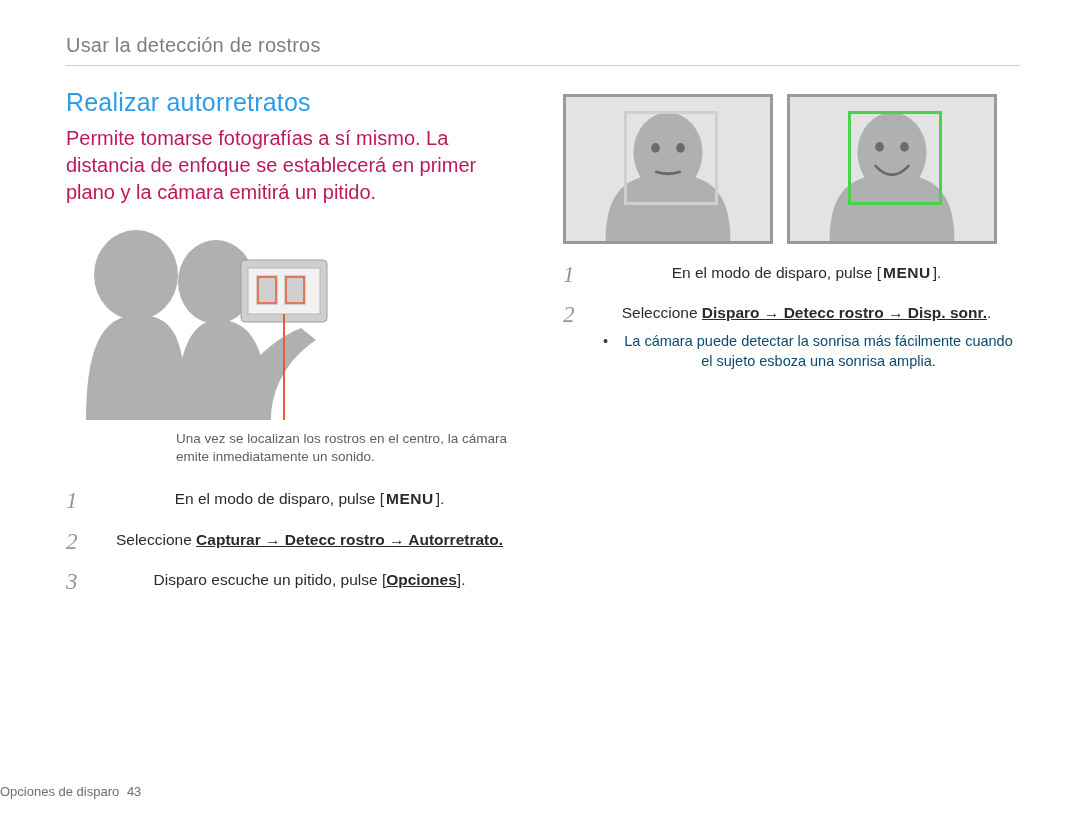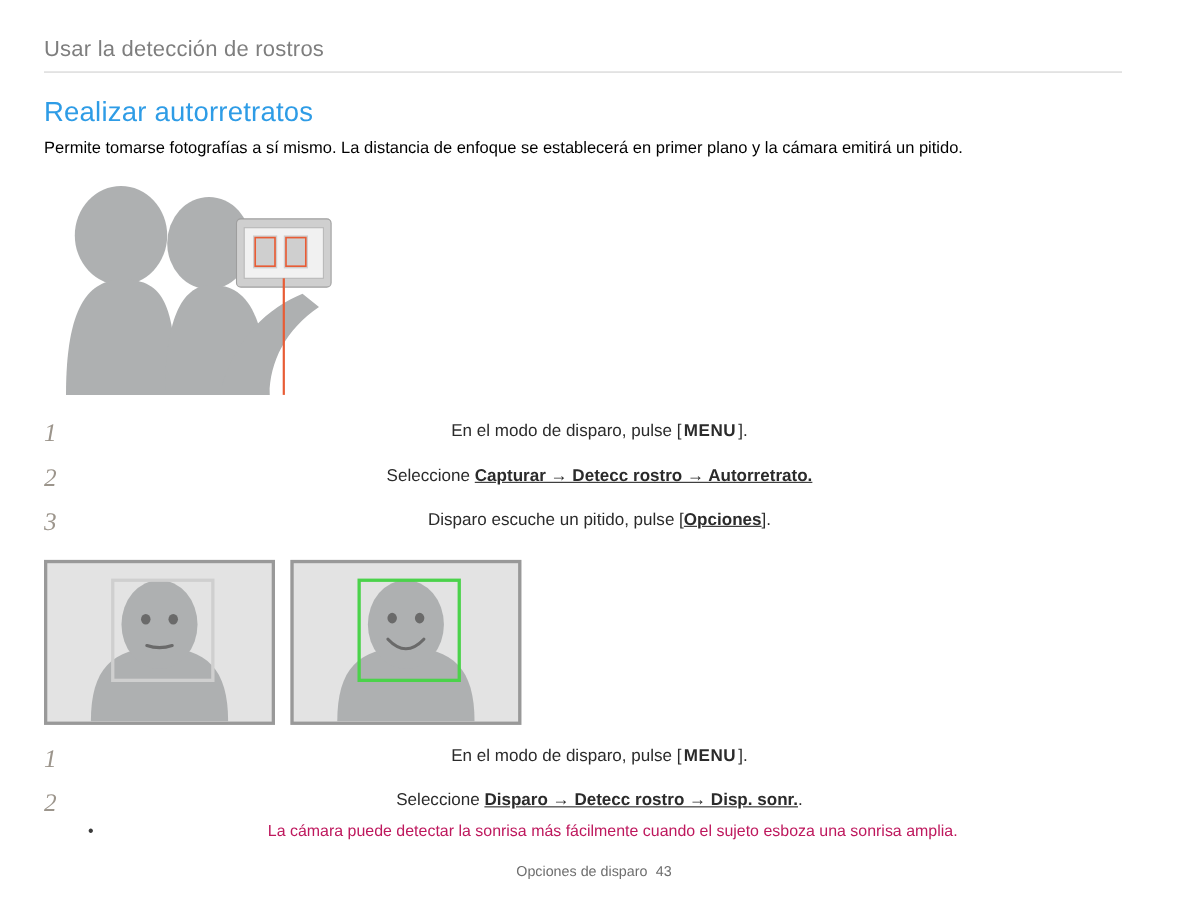--- a/index.html
+++ b/index.html
@@ -10,54 +10,54 @@
     background: #ffffff;
     font-family: Arial, Helvetica, sans-serif;
     color: #3b3b3b;
     -webkit-font-smoothing: antialiased;
   }
   .page {
     position: relative;
     width: 1080px;
     height: 815px;
     box-sizing: border-box;
-    padding: 32px 60px 20px 40px;
+    padding: 32px 60px 20px 66px;
   }
   .breadcrumb {
     font-size: 20px;
     font-weight: 300;
     color: #7e7e7e;
     letter-spacing: .2px;
     margin: 2px 0 6px 0;
   }
   .rule {
     height: 1px;
     background: #d0d0d0;
     margin: 8px 0 22px 0;
   }
   .cols {
     display: flex;
-    flex-direction: column;
+    gap: 40px;
   }
   .col {
     flex: 1 1 0;
     min-width: 0;
   }
   h2.section-title {
     margin: 0 0 8px 0;
     font-weight: 400;
     font-size: 25px;
     color: #2e9ce6;
     letter-spacing: .2px;
   }
   p.body {
     margin: 0 0 10px 0;
-    font-size: 15px;
+    font-size: 20px;
     line-height: 1.35;
-    color: #000000;
+    color: #be185d;
   }
   
   .illus-wrap {
     margin: 14px 0 10px 0;
     width: 300px;
     height: 200px;
     position: relative;
   }
   .callout {
     position: relative;
@@ -108,21 +108,21 @@
 
   ul.sub {
     list-style: none;
     margin: 6px 0 0 0;
     padding: 0 0 0 10px;
   }
   ul.sub li {
     position: relative;
     padding-left: 14px;
     font-size: 14.5px;
-    color: #be185d;
+    color: #0c4a6e;
     line-height: 1.4;
   }
   ul.sub li::before {
     content: "•";
     position: absolute;
     left: 0;
     top: 0;
     color: #3b3b3b;
   }
 
@@ -153,21 +153,21 @@
   }
   .det-box.green {
     border-color: #4bd24b;
   }
 
   .footer {
     position: absolute;
     bottom: 16px;
     left: 0;
     width: 100%;
-    text-align: center;
+    text-align: left;
     font-size: 13px;
     color: #6e6e6e;
   }
   .footer .pn { margin-left: 4px; }
 
   
   .gray-fill { fill: #aeb0b1; }
   .line-orange { stroke: #e85c35; stroke-width: 2; fill: none; }
   .cam-rect { fill: #cfcfcf; stroke:#9e9e9e; }
 </style>
@@ -200,20 +200,23 @@
           <rect x="218" y="55" width="22" height="30" fill="#cfcfcf"></rect>
           <rect x="192" y="57" width="18" height="26" fill="none" stroke="#e85c35" stroke-width="1.5"></rect>
           <rect x="220" y="57" width="18" height="26" fill="none" stroke="#e85c35" stroke-width="1.5"></rect>
 
           <path class="gray-fill" d="M160 200 C170 150 205 120 235 108 L250 120 C220 140 205 170 205 200 Z"></path>
 
           <line class="line-orange" x1="218" y1="94" x2="218" y2="200"></line>
         </svg>
       </div>
 
+      <div class="callout">
+        <p>Una vez se localizan los rostros en el centro, la cámara emite inmediatamente un sonido.</p>
+      </div>
 
       <ol class="steps">
         <li>
           <span>En el modo de disparo, pulse [</span><span class="menu-key">MENU</span><span>].</span>
         </li>
         <li>
           <span>Seleccione </span><span class="strong">Capturar → Detecc rostro → Autorretrato.</span>
         </li>
         <li>
           <span>Disparo escuche un pitido, pulse [</span><span class="strong">Opciones</span><span>].</span>

